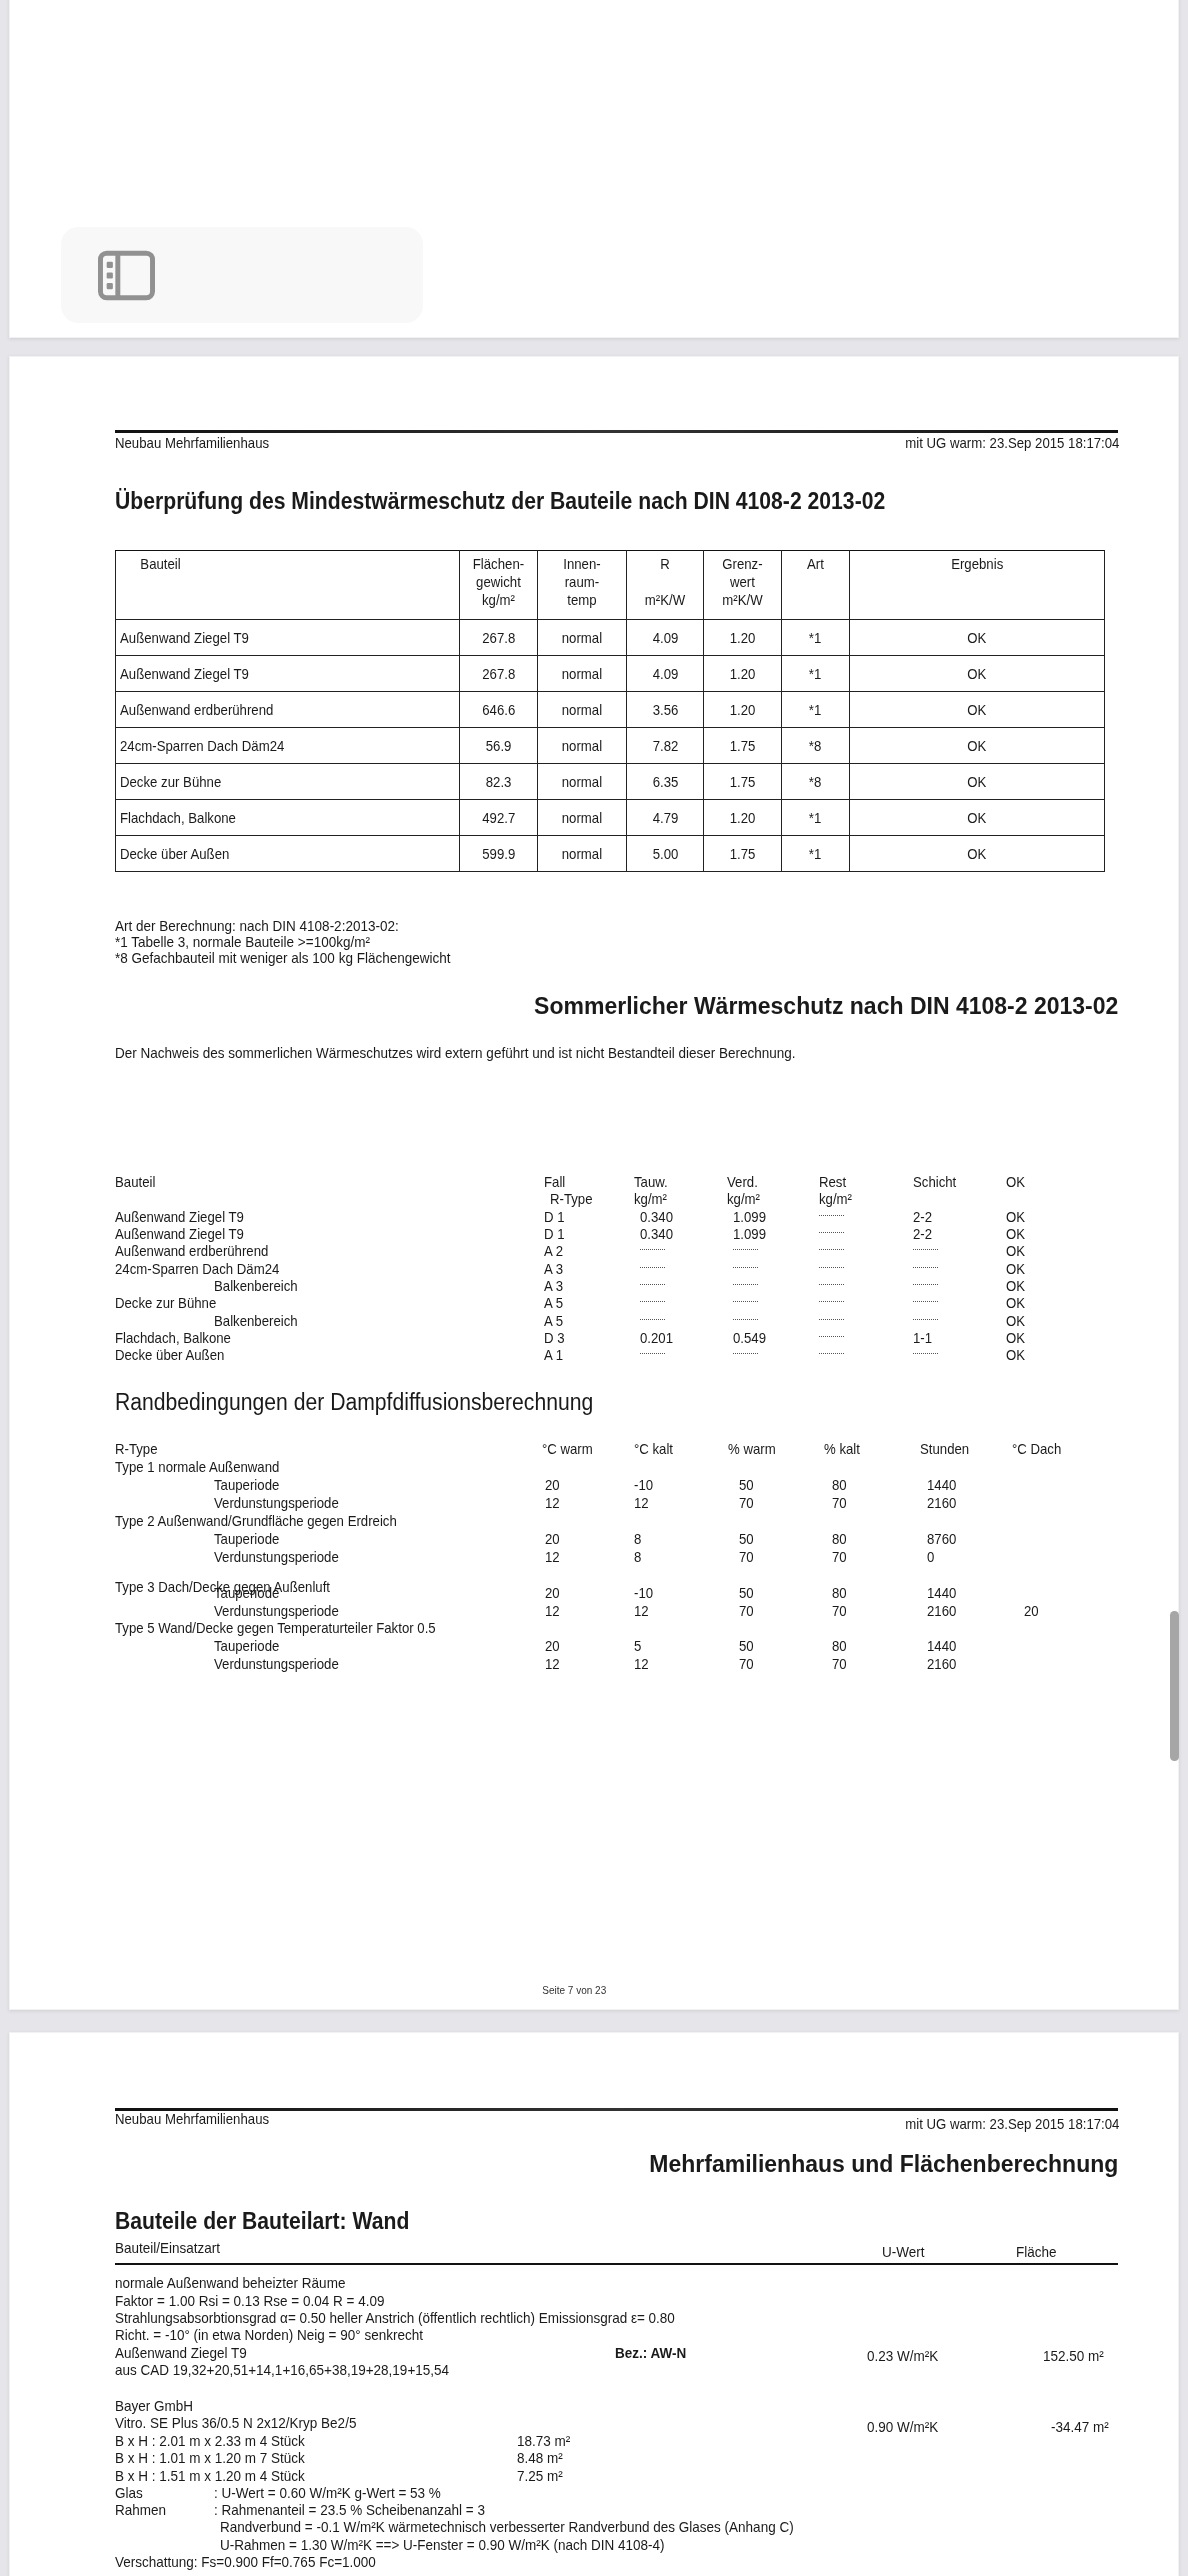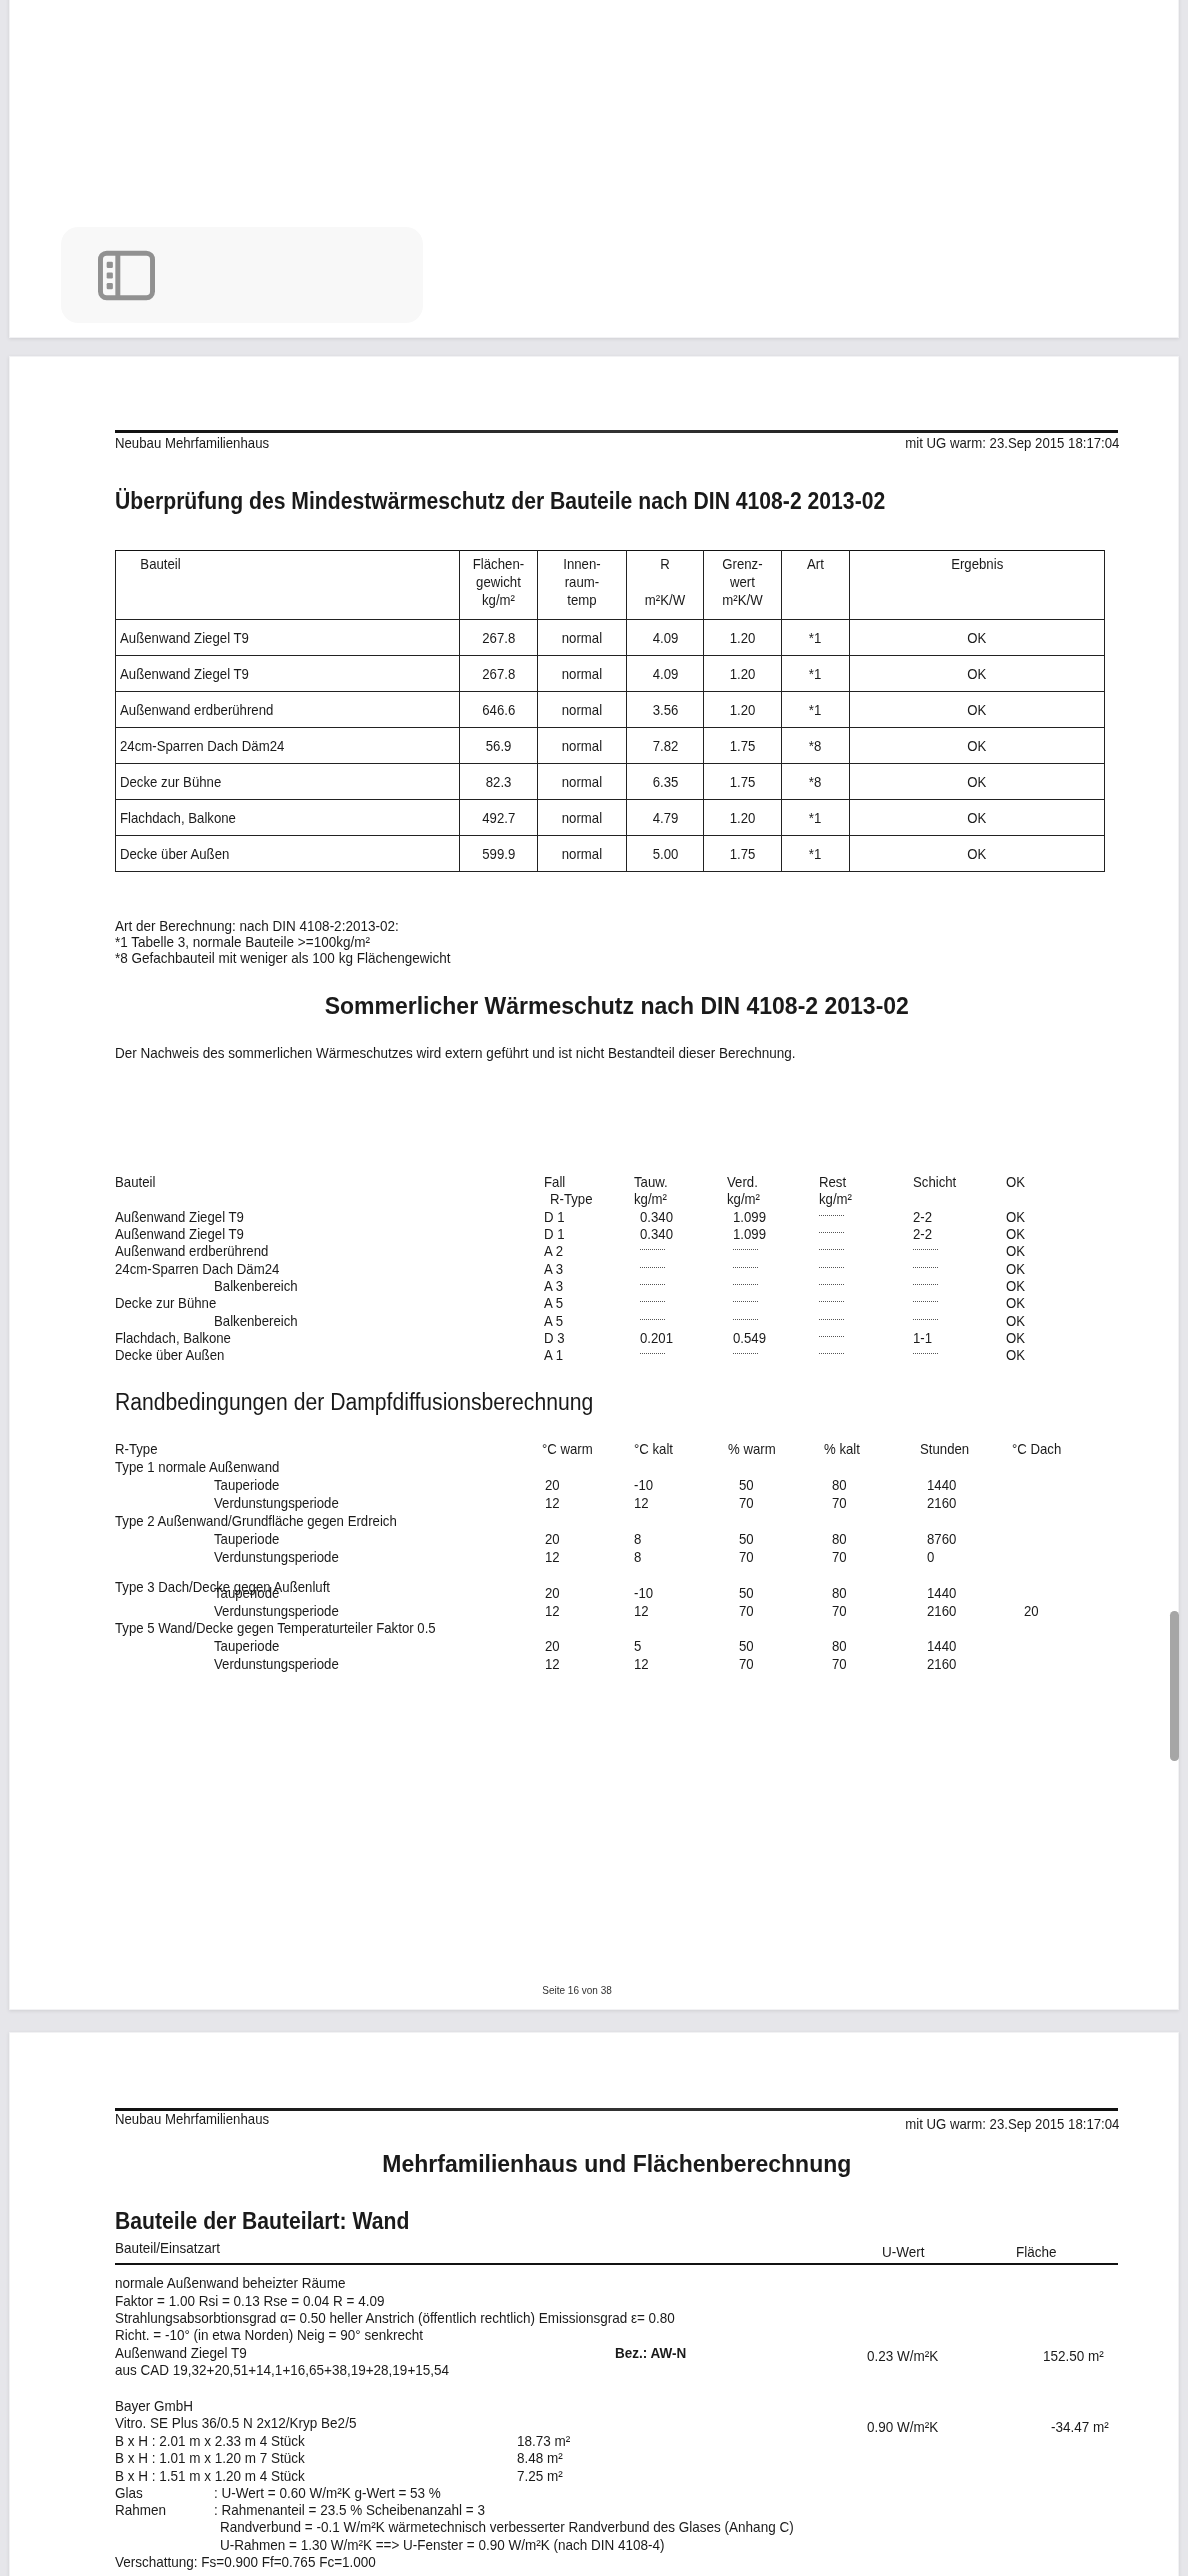--- a/index.html
+++ b/index.html
@@ -50,21 +50,21 @@
   .hdr-line {
     position: absolute; left: 0; right: 0; height: 2.5px;
     background: linear-gradient(90deg,#111 0%,#333 50%,#111 100%);
   }
   .hdr-left, .hdr-right {
     position: absolute; font-size: 15px; transform: scaleX(0.88);
   }
   .hdr-left { left: 0; transform-origin: left; }
   .hdr-right { right: 0; transform-origin: right; }
   .h-main { position: absolute; left: 0; font-size: 23px; font-weight: bold; white-space: nowrap; transform: scaleX(0.92); transform-origin: left; }
-  .h-center { position: absolute; left: 0; right: 0; text-align: center; font-size: 23px; font-weight: bold; white-space: nowrap; }
+  .h-center { position: absolute; left: 0; right: 0; text-align: right; font-size: 23px; font-weight: bold; white-space: nowrap; }
 
   table.mw {
     position: absolute; left: 0; top: 0; width: 990px;
     border-collapse: collapse; font-size: 15px;
   }
   table.mw td, table.mw th {
     border: 1.2px solid #222;
     border-top: 1.9px solid #111;
     font-weight: normal;
     text-align: center;
@@ -410,21 +410,21 @@
         <div class="grid-row" style="top: 215px;">
           <span style="left: 99px; transform: scaleX(0.88); transform-origin: left center;">Verdunstungsperiode</span>
           <span style="left: 430px; transform: scaleX(0.88); transform-origin: left center;">12</span>
           <span style="left: 519px; transform: scaleX(0.88); transform-origin: left center;">12</span>
           <span style="left: 624px; transform: scaleX(0.88); transform-origin: left center;">70</span>
           <span style="left: 717px; transform: scaleX(0.88); transform-origin: left center;">70</span>
           <span style="left: 812px; transform: scaleX(0.88); transform-origin: left center;">2160</span>
         </div>
       </div>
 
-    <div class="line-s" style="left:427px;top:1628px;font-size:10px;color:#333;">Seite 16 von 38</div>
+    <div class="line-s" style="left:427px;top:1628px;font-size:10px;color:#333;">Seite 7 von 23</div>
   </div>
 </div>
 
 <div class="page" id="page-next">
   <div class="doc" style="top:0;height:557px;">
     <div class="hdr-line" style="top:75px;"></div>
     <div class="hdr-left" style="top:77px;">Neubau Mehrfamilienhaus</div>
     <div class="hdr-right" style="top:82px;right:-1.2px;">mit UG warm: 23.Sep 2015 18:17:04</div>
 
     <div class="h-center" style="top:118px;font-size:23px;">Mehrfamilienhaus und Flächenberechnung</div>

